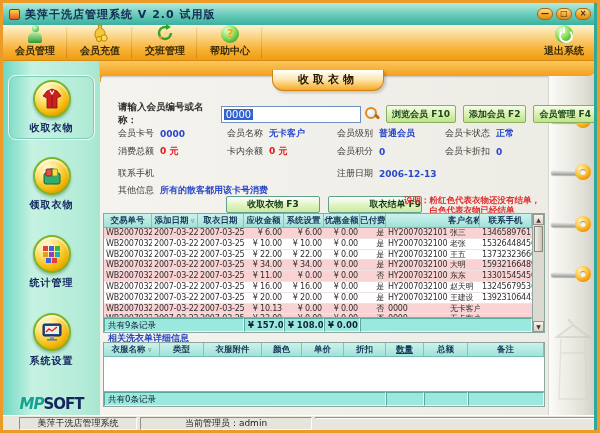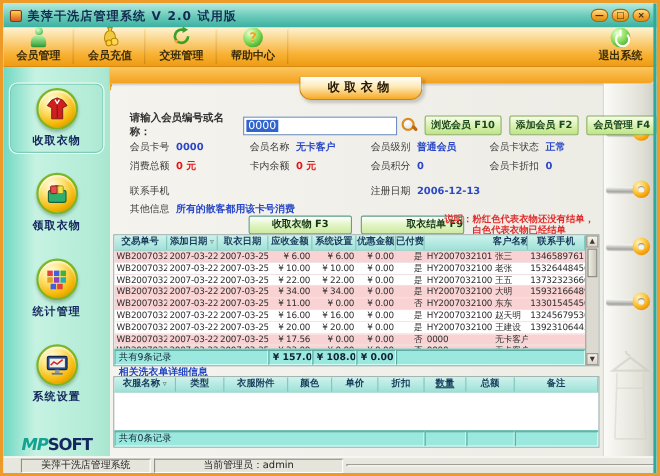--- a/index.html
+++ b/index.html
@@ -100,21 +100,21 @@
   .varrow { height:11px; background:linear-gradient(#f6f4ee,#d8d4c8); border:1px solid #9a968a; font-size:6px; text-align:center; line-height:9px; color:#433; }
   .vthumb { height:26px; margin:1px; background:linear-gradient(90deg,#efede6,#c9c5b8); border:1px solid #8a867a; }
   .vspace { flex:1; }
 
   .details-label { position:absolute; left:8px; top:271px; font-size:9px; font-weight:bold; color:#2246c0; }
 
   
   .watermark { position:absolute; right:4px; bottom:6px; opacity:.5; }
 
   
-  .statusbar { position:absolute; left:0; right:0; bottom:0; height:15px; background:#e8e7df; border-top:1px solid #fff; display:flex; align-items:center; padding:1px 2px 1px 16px; gap:3px; }
+  .statusbar { position:absolute; left:0; right:0; bottom:0; height:15px; background:#e8e7df; border-top:1px solid #fff; display:flex; align-items:flex-start; padding:1px 2px 1px 16px; gap:3px; }
   .seg { border:1px solid; border-color:#8f8f85 #ffffff #ffffff #8f8f85; background:#e6e5dc; font-size:9px; color:#222; text-align:center; line-height:11px; overflow:hidden; white-space:nowrap; }
   .seg1 { width:118px; } .seg2 { width:172px; } .segf { flex:1; }
 
   svg { display:block; }
 </style>
 </head>
 <body>
 
 <div class="window">
   <div class="teal-edge"></div>
@@ -425,21 +425,21 @@
                 <div class="td ar" style="width: 36px;">¥ 0.00</div>
                 <div class="td ar" style="width: 26px;">是</div>
                 <div class="td al" style="width: 62px;">HY20070321001</div>
                 <div class="td al" style="width: 32px;">王建设</div>
                 <div class="td al" style="flex: 1 1 0%;">13923106445</div>
               </div>
               <div class="tr" style="background: rgb(249, 211, 211);">
                 <div class="td al" style="width: 48px;">WB2007032...</div>
                 <div class="td al" style="width: 46px;">2007-03-22</div>
                 <div class="td al" style="width: 46px;">2007-03-25</div>
-                <div class="td ar" style="width: 40px;">¥ 17.56</div>
+                <div class="td ar" style="width: 40px;">¥ 10.13</div>
                 <div class="td ar" style="width: 40px;">¥ 0.00</div>
                 <div class="td ar" style="width: 36px;">¥ 0.00</div>
                 <div class="td ar" style="width: 26px;">否</div>
                 <div class="td al" style="width: 62px;">0000</div>
                 <div class="td al" style="width: 32px;">无卡客户</div>
                 <div class="td al" style="flex: 1 1 0%;"></div>
               </div>
               <div class="tr" style="background: rgb(249, 211, 211);">
                 <div class="td al" style="width: 48px;">WB2007032...</div>
                 <div class="td al" style="width: 46px;">2007-03-22</div>

